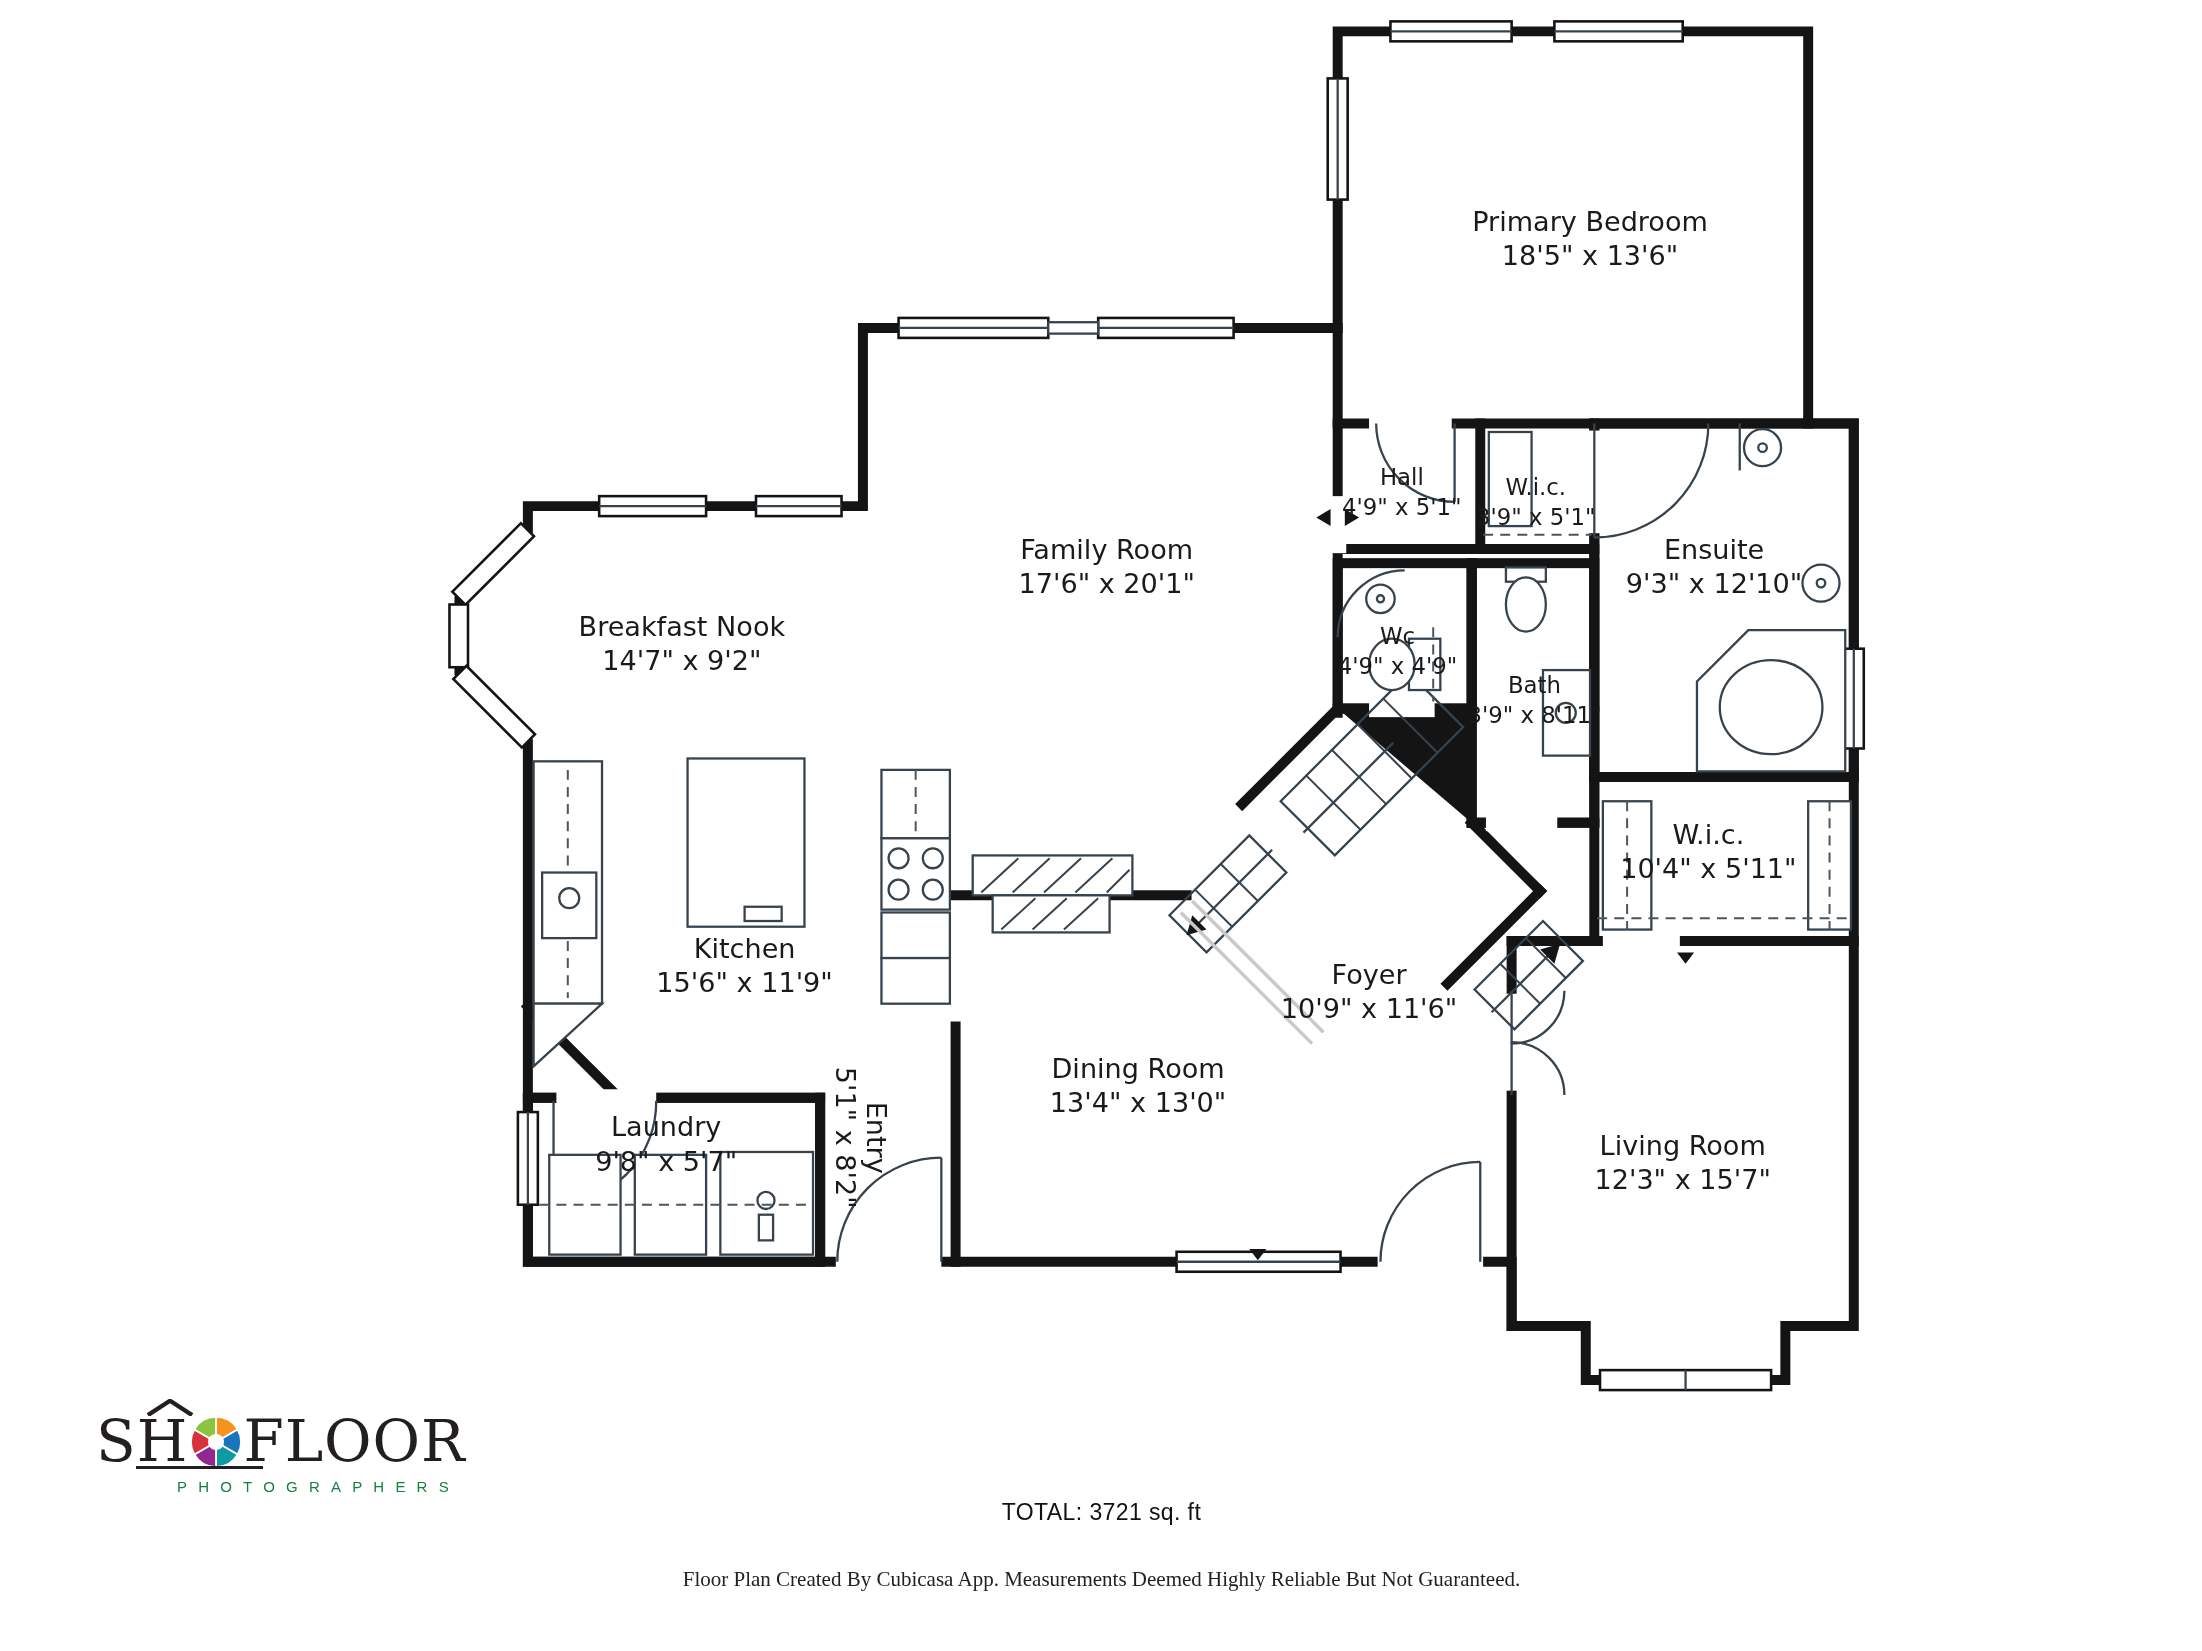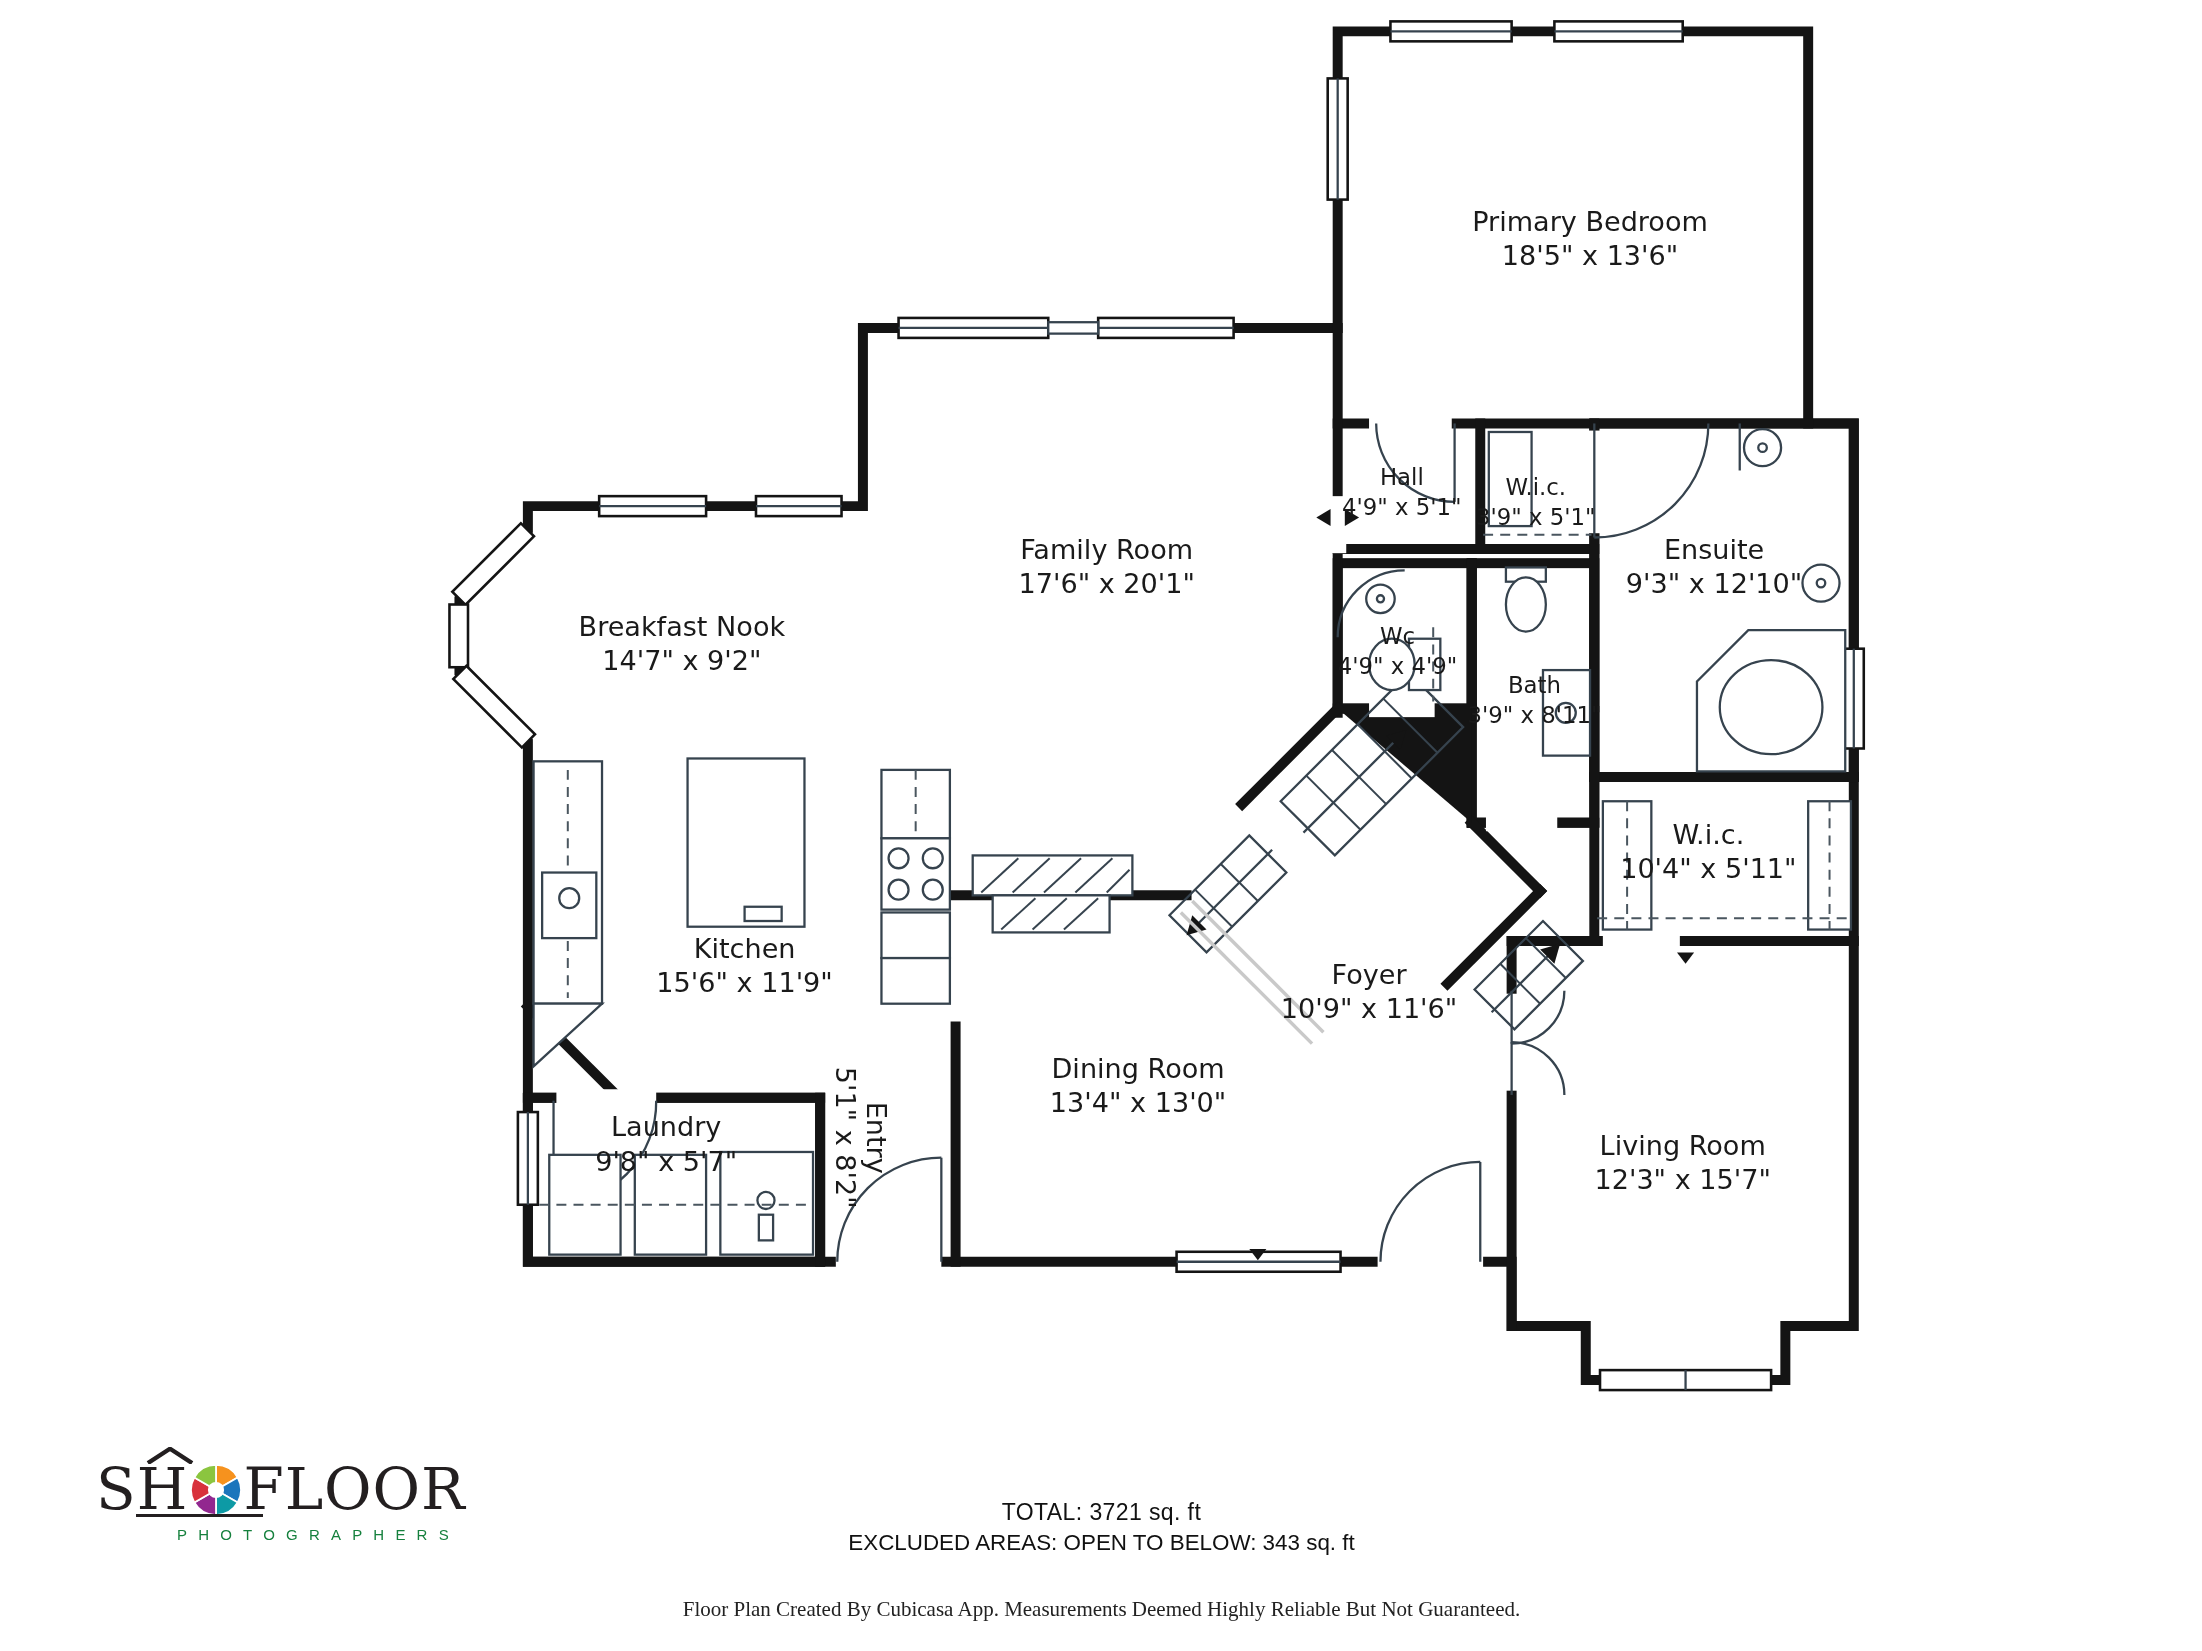--- a/index.html
+++ b/index.html
@@ -20,21 +20,21 @@
   .hatch{stroke:#36434e;stroke-width:1.4;}
   .arrowhead{fill:#141414;stroke:none;}
   .softline{stroke:#c9c9c9;stroke-width:2.4;fill:none;}
 
   .footer{position:absolute;left:0;top:1499px;width:2203px;text-align:center;color:#111;}
   .footer .total{font-weight:normal;font-size:23px;letter-spacing:0.4px;}
   .footer .floors{font-size:22.4px;margin-top:6px;}
   .footer .excluded{font-size:22.4px;margin-top:4.3px;}
   .footer .disclaimer{font-size:21px;margin-top:41px;color:#222;font-family:Liberation Serif, serif;}
 
-  .logo{position:absolute;left:96px;top:1459px;width:430px;}
+  .logo{position:absolute;left:96px;top:1411px;width:430px;}
   .logo-title{position:relative;font-family:"DejaVu Serif","Liberation Serif",serif;font-size:58px;line-height:60px;color:#231f20;letter-spacing:0.9px;display:flex;align-items:flex-end;}
   .logo-title .seg{display:inline-block;}
   .aperture-wrap{display:inline-block;width:52px;height:52px;margin:0 1.7px 2.6px 1.7px;position:relative;}
   .roof{position:absolute;left:50px;top:-12px;}
   .h-base{position:absolute;left:40px;top:55px;width:127px;height:2.6px;background:#231f20;}
   .logo-sub{margin-top:6.9px;margin-left:81px;font-size:15px;letter-spacing:11.2px;color:#15803d;font-family:Liberation Sans, sans-serif;}
 </style>
 </head>
 <body>
 
@@ -366,16 +366,15 @@
     <svg class="roof" width="48" height="17" viewBox="0 0 56 20">
       <polyline points="2,19 28,2 54,19" fill="none" stroke="#231f20" stroke-width="5"></polyline>
     </svg>
     <span class="h-base"></span>
   </div>
   <div class="logo-sub">PHOTOGRAPHERS</div>
 </div>
 
 <div class="footer">
   <div class="total">TOTAL: 3721 sq. ft</div>
-  <div class="excluded">EXCLUDED AREAS: OPEN TO BELOW: 343 sq. ft</div>
   <div class="disclaimer">Floor Plan Created By Cubicasa App. Measurements Deemed Highly Reliable But Not Guaranteed.</div>
 </div>
 
 
 </body></html>

